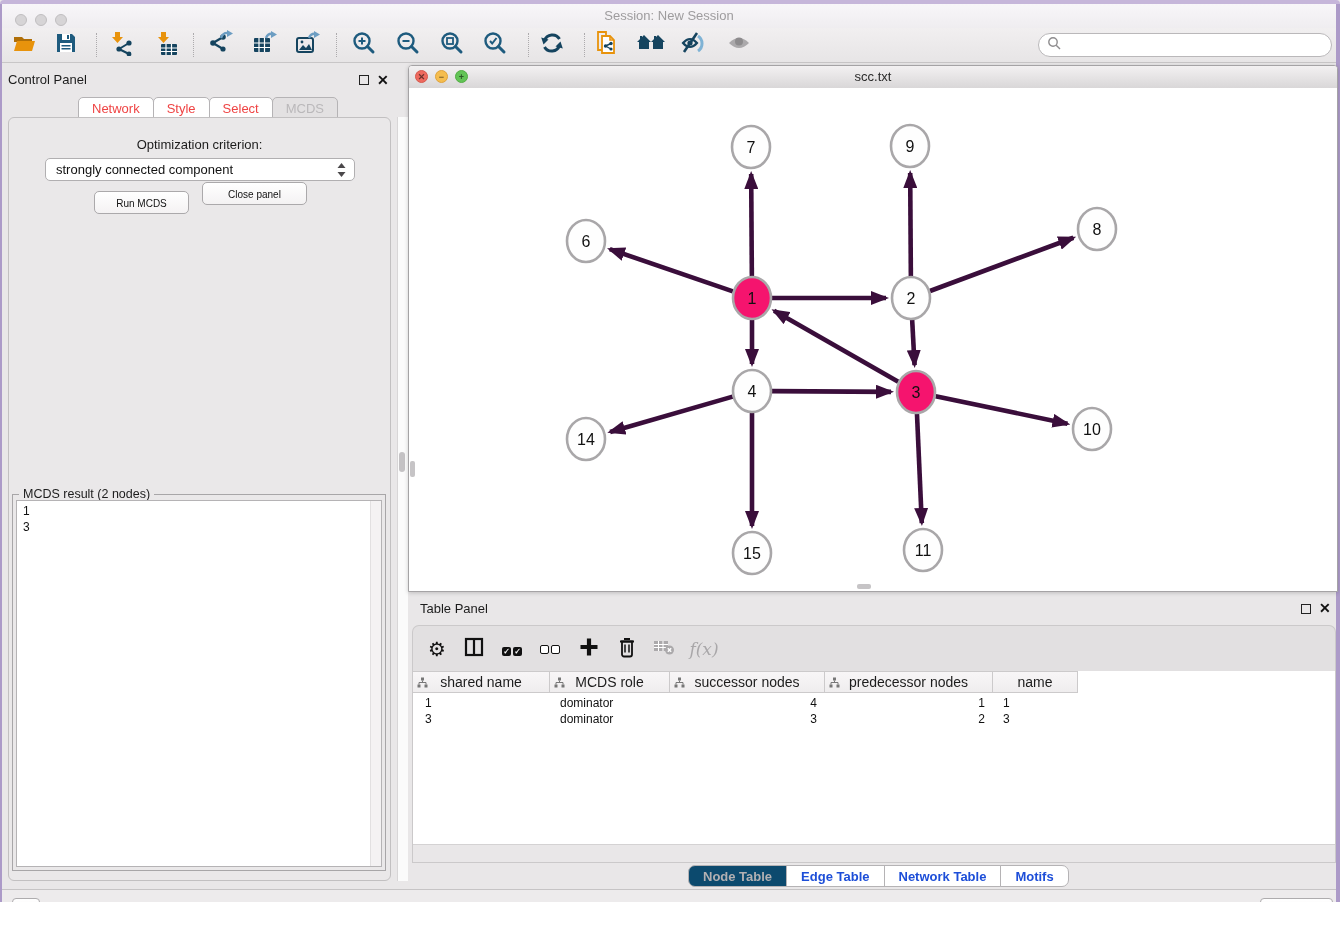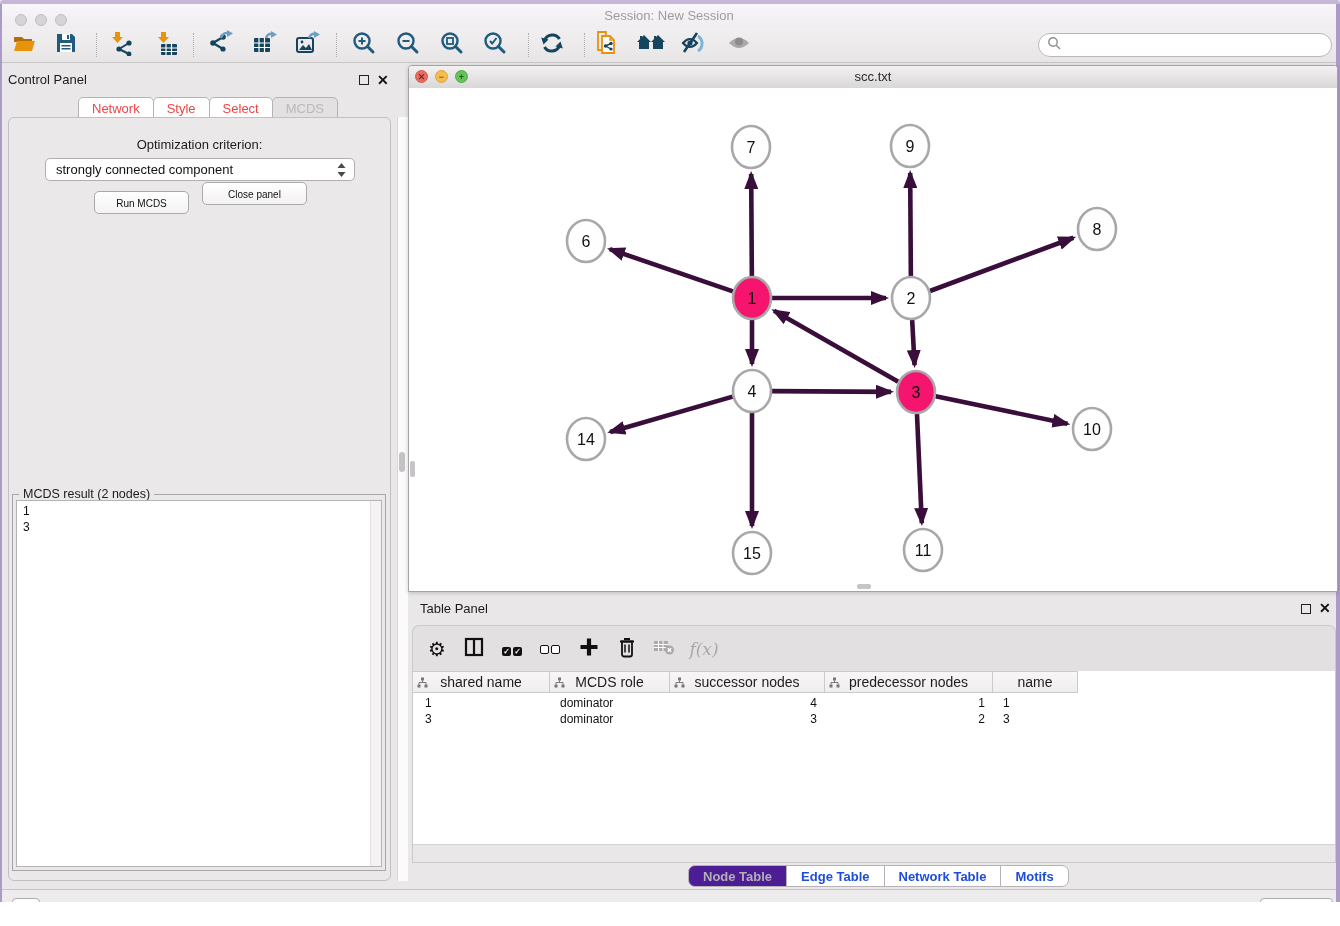--- a/index.html
+++ b/index.html
@@ -88,21 +88,21 @@
       box-sizing:border-box;font-size:14px;color:#1C1C1C;text-align:center;line-height:20px;}
   .th svg{position:absolute;left:4px;top:5px;}
   .tr{position:absolute;left:0;width:924px;height:16px;}
   .td{position:absolute;top:0;height:16px;font-size:12px;color:#111;line-height:16px;box-sizing:border-box;}
   .tp-hscroll{position:absolute;left:0;bottom:0;width:922px;height:17px;background:#E9E7E8;border-top:1px solid #D4D2D3;}
   .tp-tabs{left:688px;top:865px;display:flex;}
   .tp-tab{height:22px;line-height:22px;padding:0 14px;font-size:13px;font-weight:600;color:#1d4ed8;
           background:#fff;border:1px solid #B5B3B5;margin-right:-1px;box-sizing:border-box;}
   .tp-tab:first-child{border-radius:7px 0 0 7px;}
   .tp-tab:last-child{border-radius:0 7px 7px 0;}
-  .tp-tab.sel{background:#4c1d95;color:#B2B0B2;border-radius:7px 0 0 7px;}
+  .tp-tab.sel{background:#0c4a6e;color:#B2B0B2;border-radius:7px 0 0 7px;}
   
   .statusbar{left:2px;top:889px;width:1334px;height:34px;background:#EDEBEC;border-top:1px solid #C6C4C5;}
   .sbtn{position:absolute;background:linear-gradient(#FFFFFF,#F2F0F1);border:1px solid #AEACAE;
         border-radius:4px;box-sizing:border-box;display:flex;align-items:center;justify-content:center;}
   .memdot{width:10px;height:10px;border-radius:50%;background:#1F9E3C;margin-right:6px;}
   .memlabel{font-size:12px;color:#111;}
 </style>
 </head>
 <body>
 

